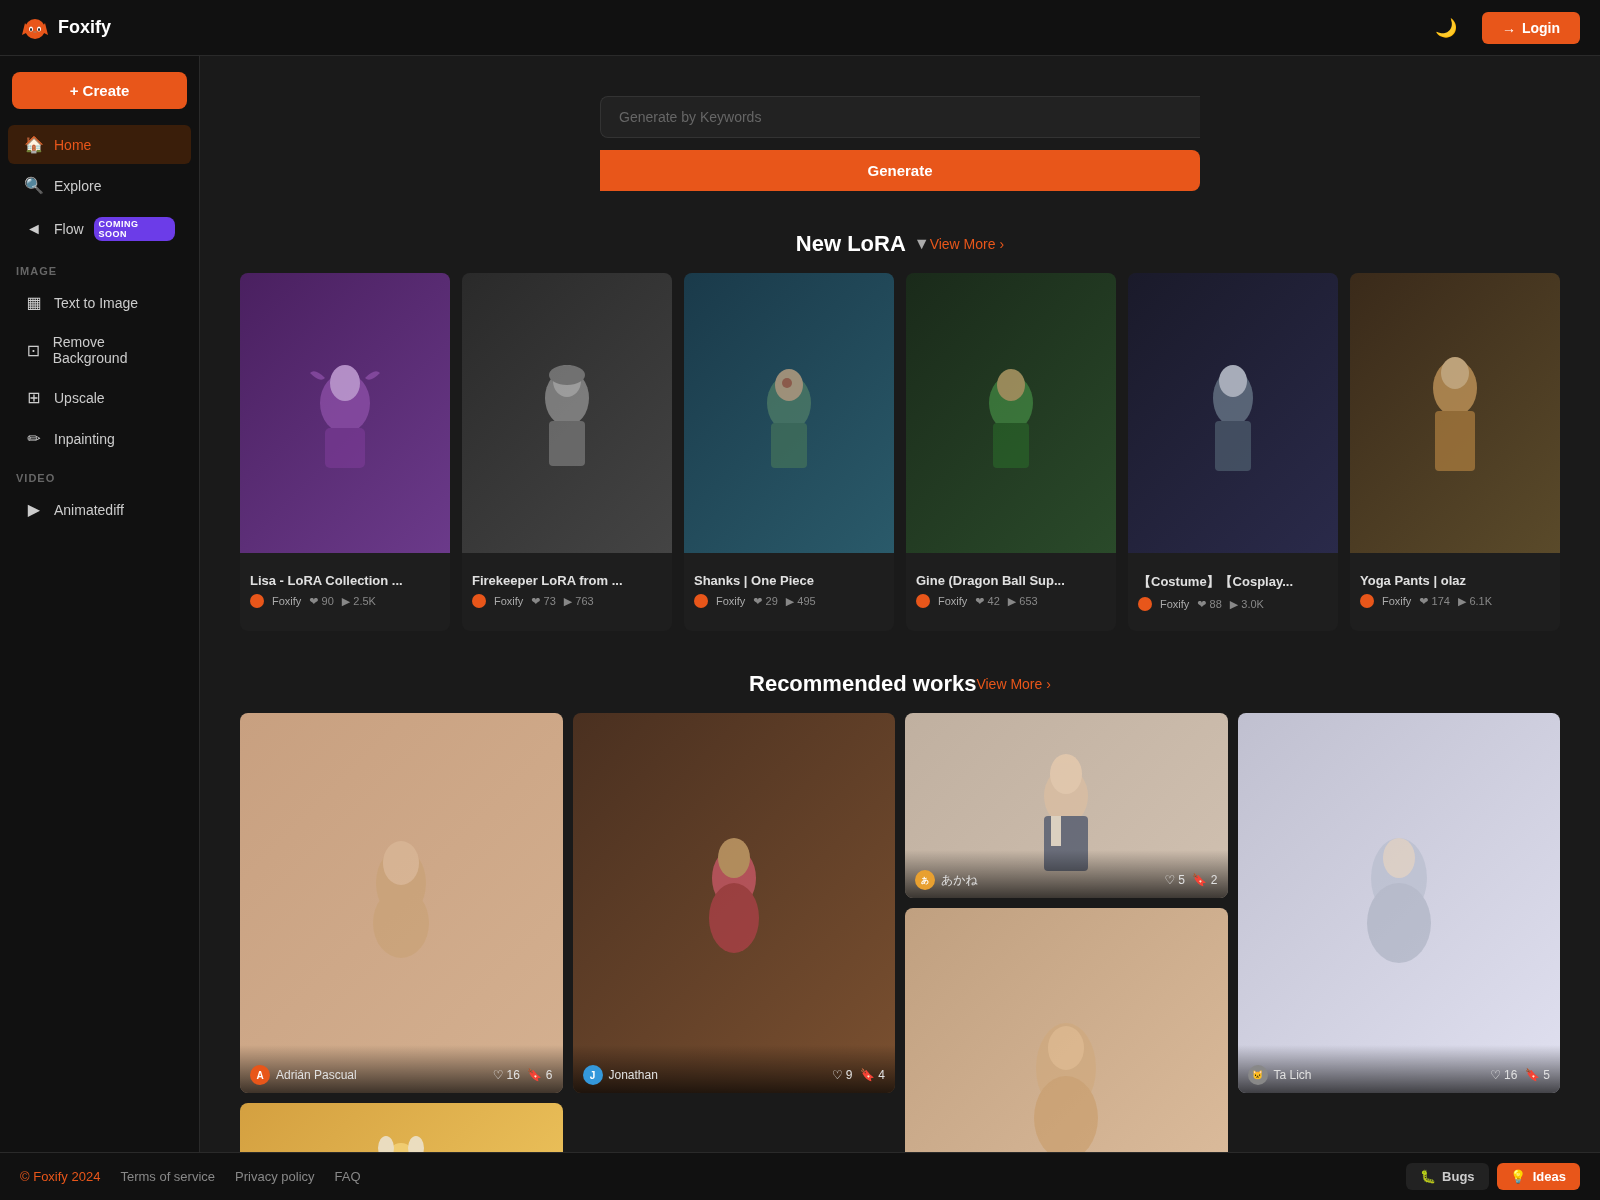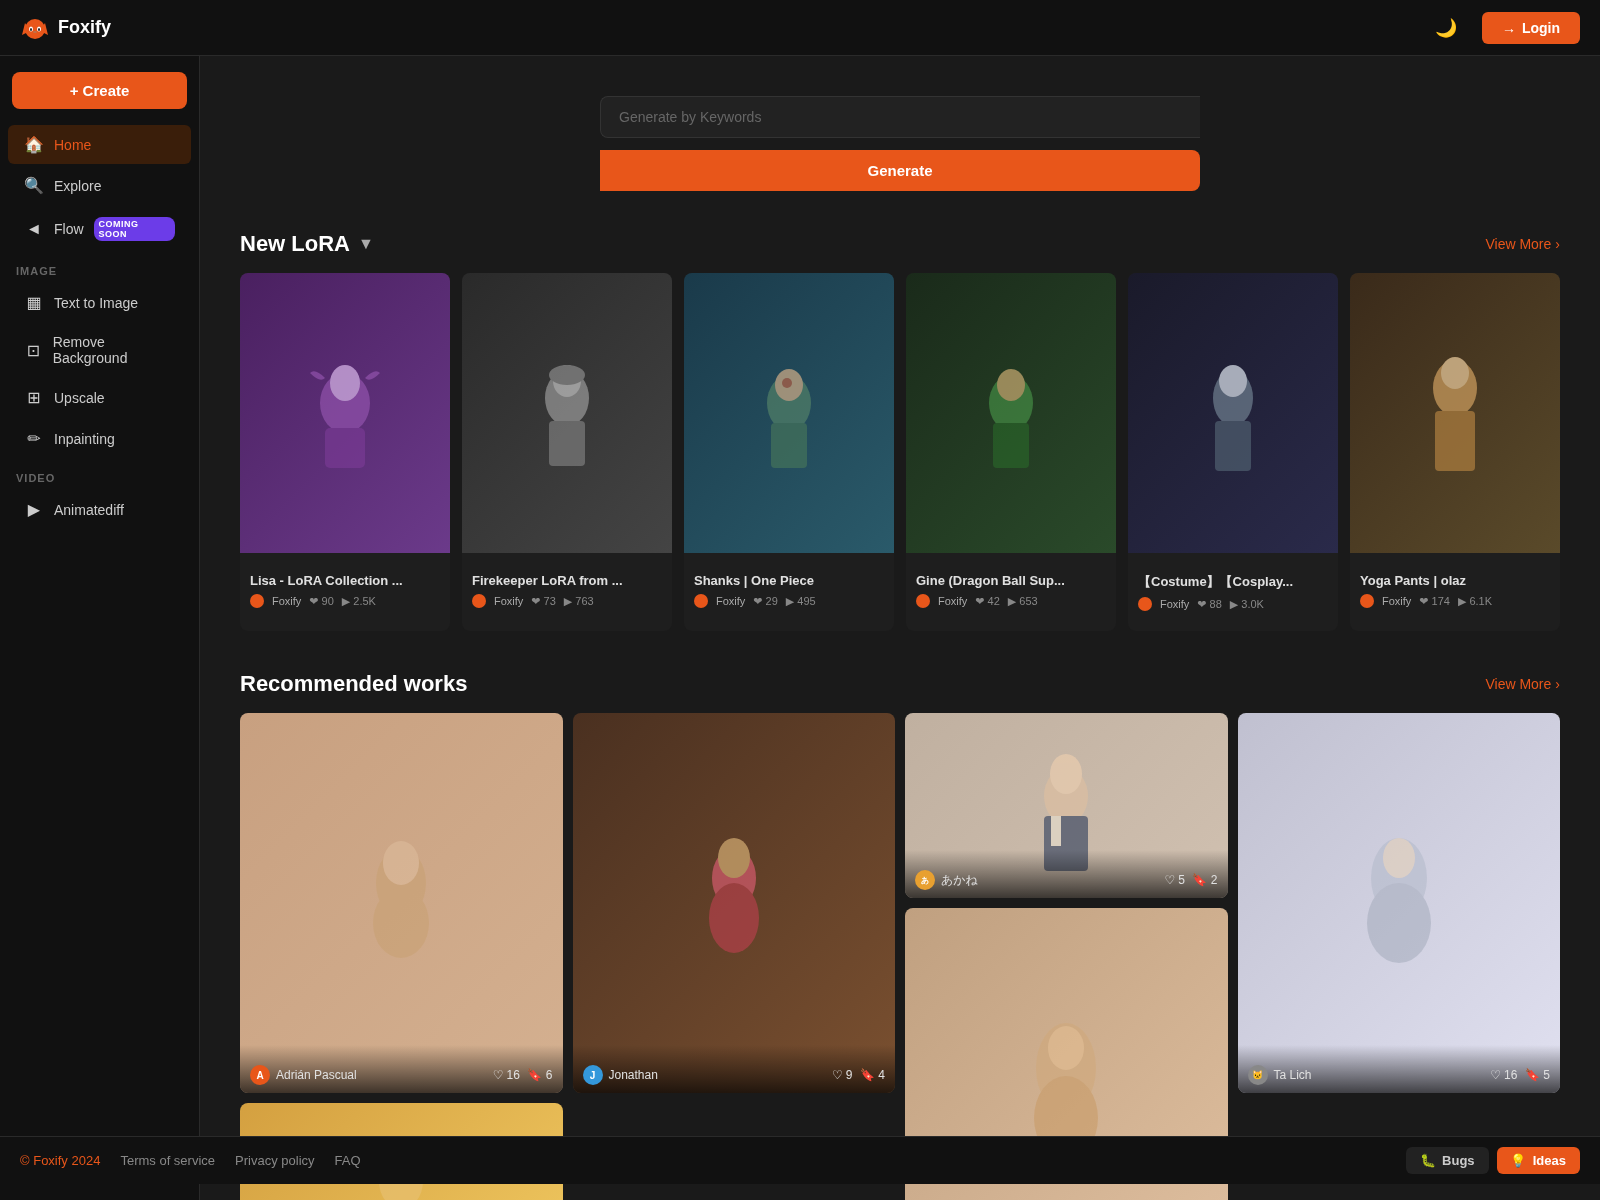--- a/index.html
+++ b/index.html
@@ -190,21 +190,21 @@
       padding: 12px 24px;
       font-size: 15px;
       font-weight: 600;
       cursor: pointer;
     }
 
     
     .section-header {
       display: flex;
       align-items: center;
-      justify-content: space-between;
+      justify-content: center;
       margin-bottom: 16px;
     }
     .section-title {
       display: flex;
       align-items: center;
       gap: 8px;
       font-size: 22px;
       font-weight: 700;
       color: #fff;
     }
@@ -323,21 +323,21 @@
       display: flex;
       gap: 8px;
       font-size: 12px;
       color: #e0e0e0;
     }
     .work-stat { display: flex; align-items: center; gap: 3px; }
 
     
     .bottom-bar {
       position: fixed;
-      bottom: 16px; left: 0; right: 0;
+      bottom: 0; left: 0; right: 0;
       background: #111;
       border-top: 1px solid #2a2a2a;
       padding: 10px 20px;
       display: flex;
       align-items: center;
       justify-content: space-between;
     }
     .footer-links {
       display: flex;
       gap: 20px;

